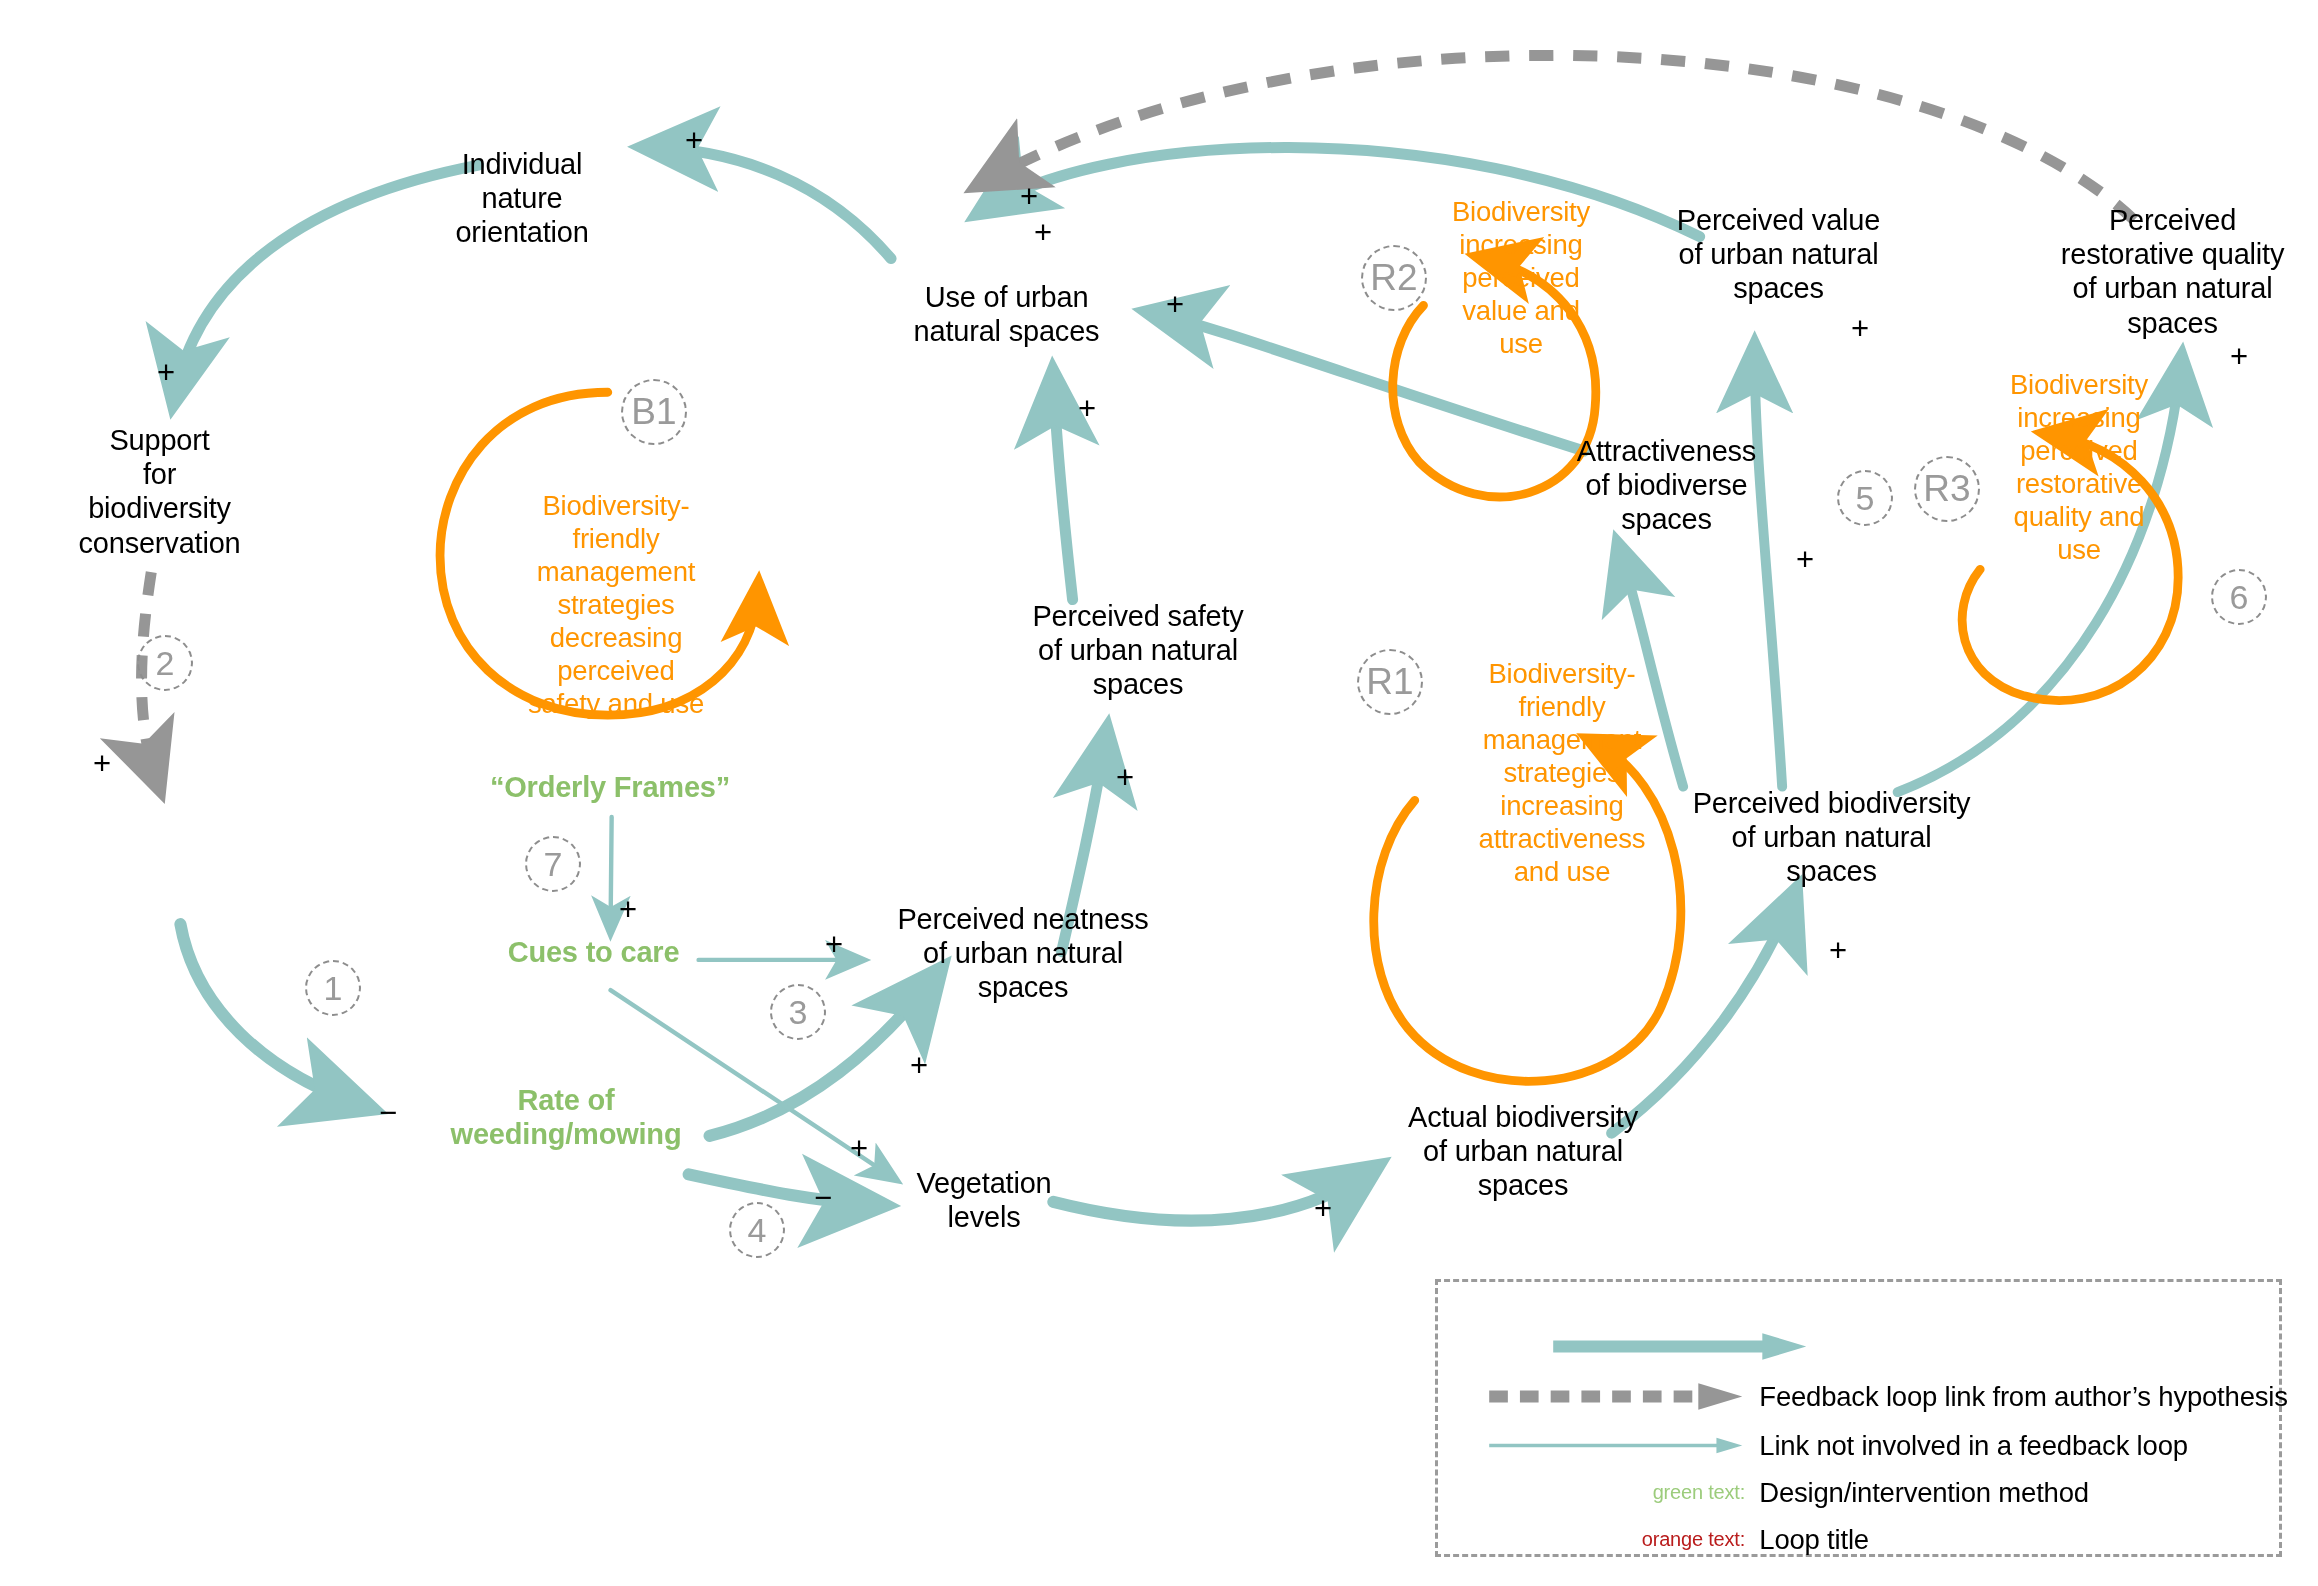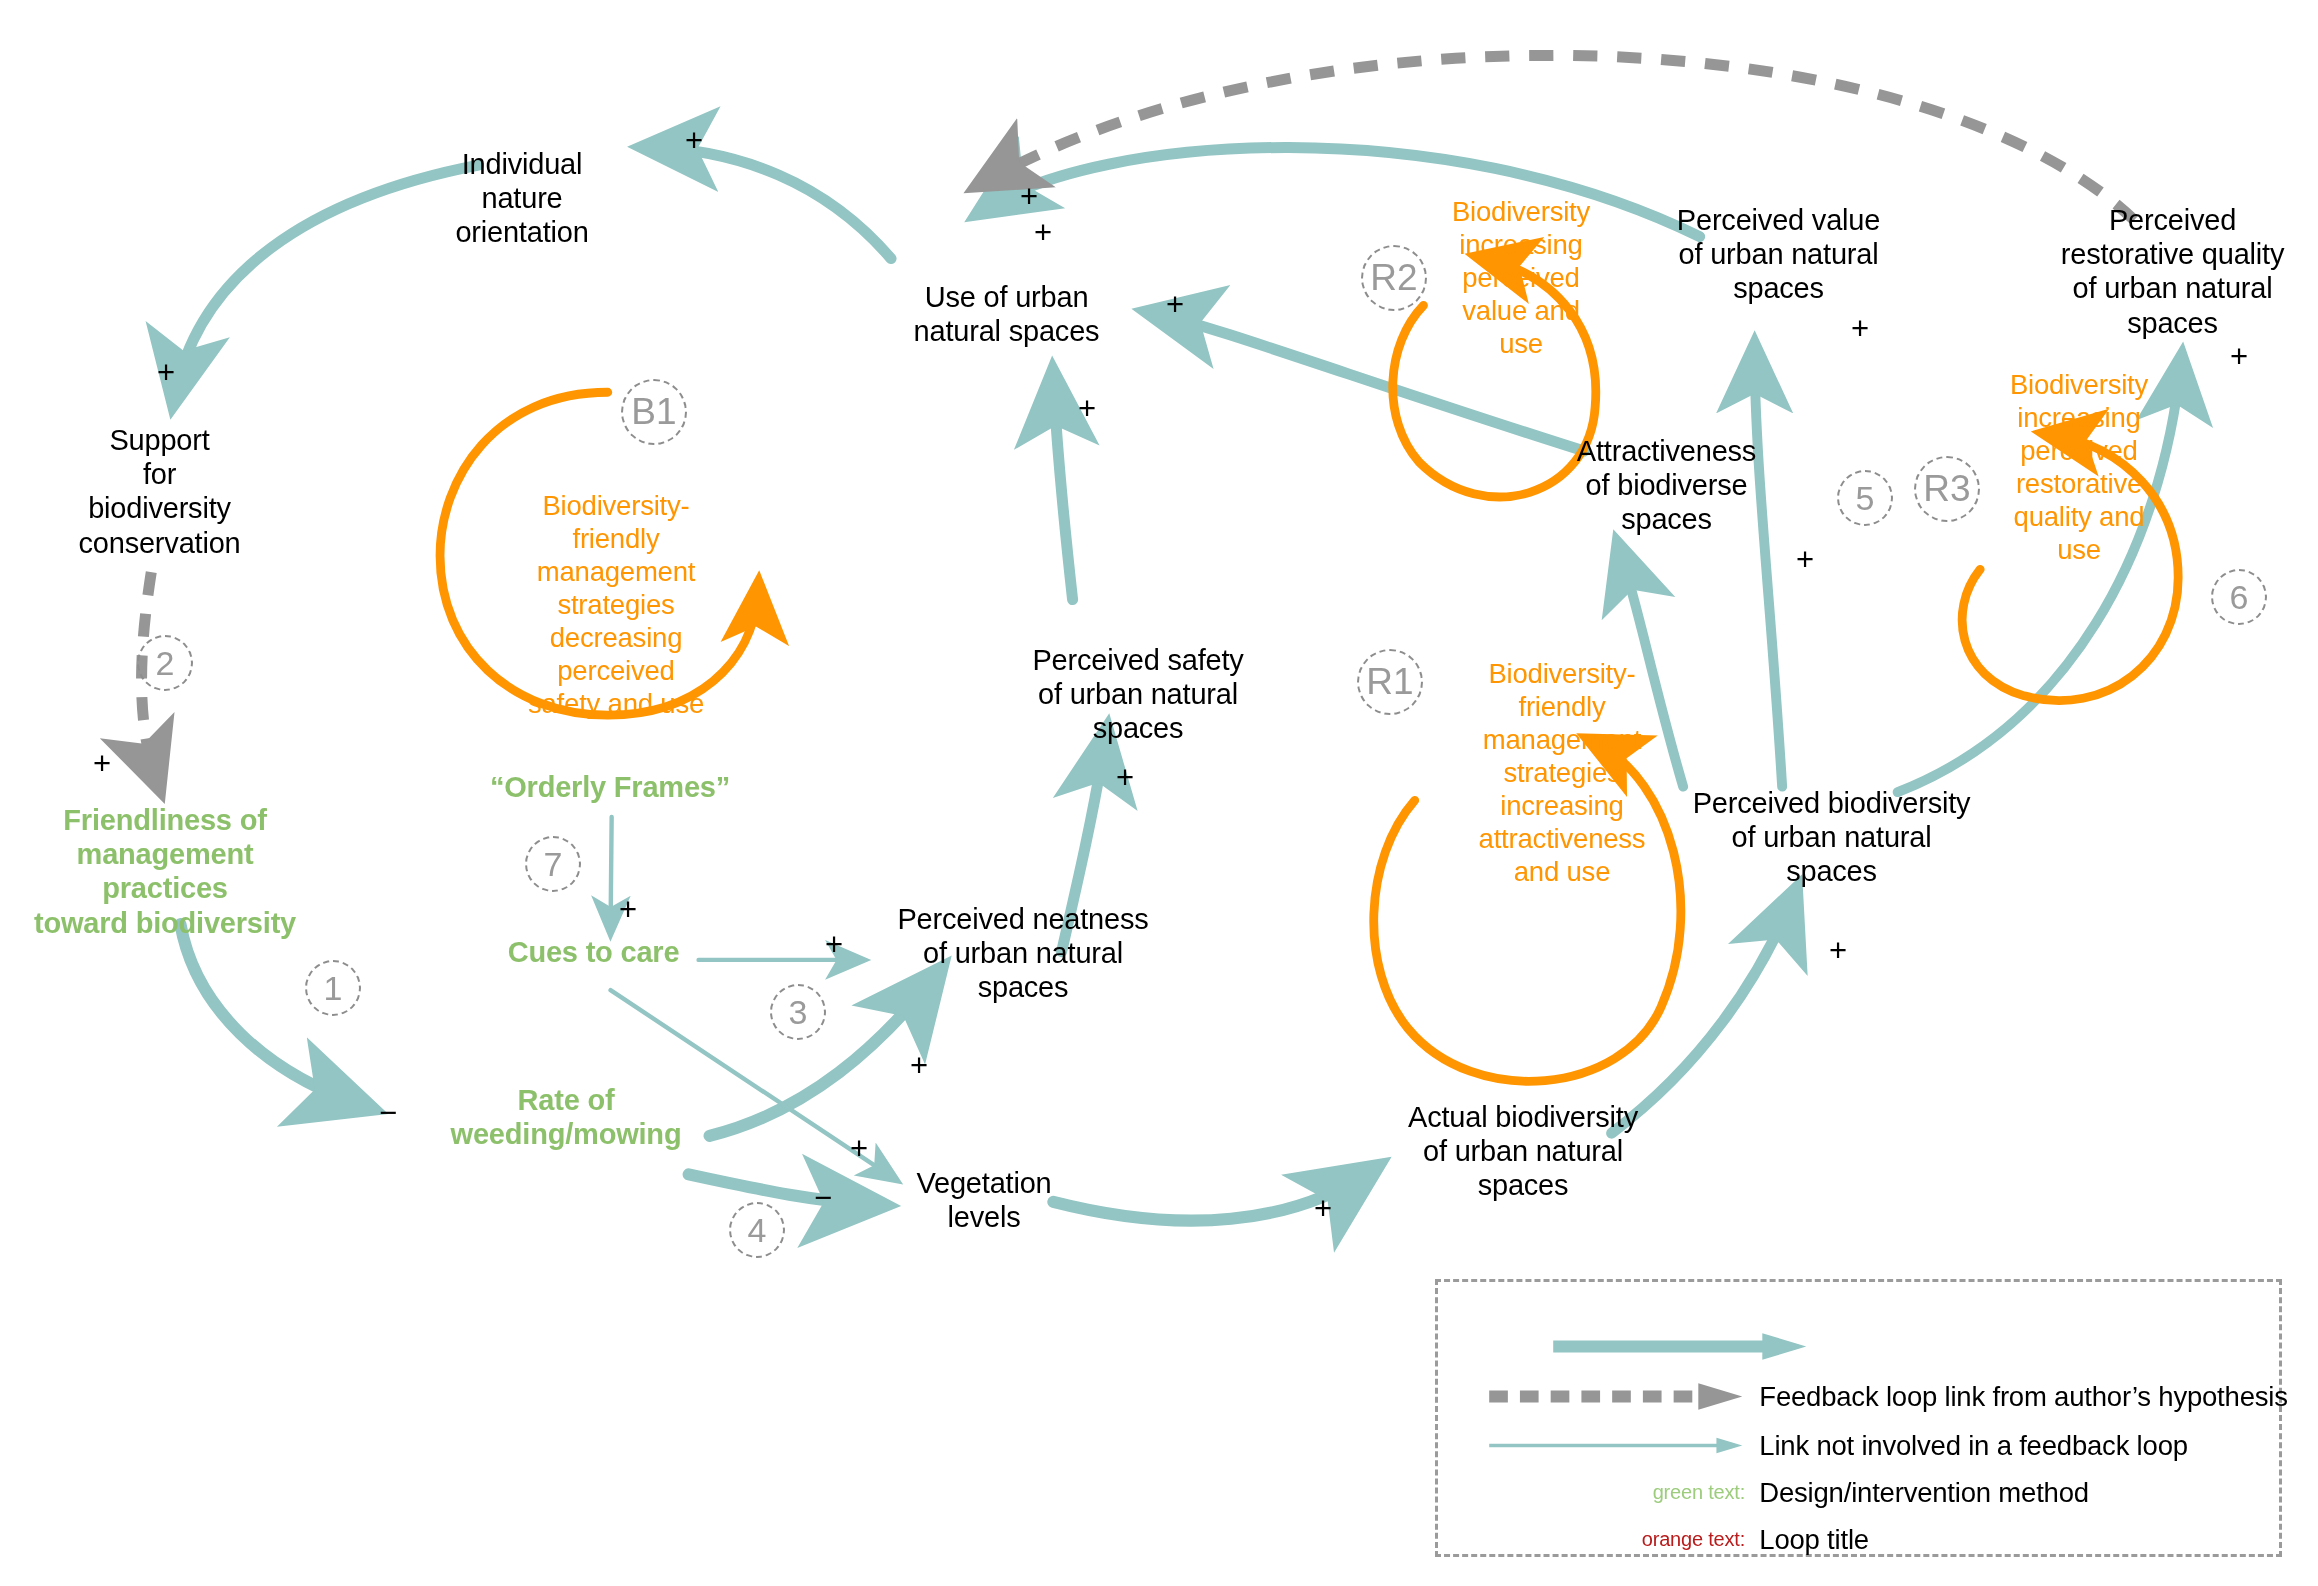--- a/index.html
+++ b/index.html
@@ -168,43 +168,40 @@
 
   <div class="node" style="left:434px;top:107px;width:176px;margin-top:40px;">Individual
 nature
 orientation</div>
 
   <div class="node" style="left:44px;top:423px;width:231px;">Support
 for
 biodiversity
 conservation</div>
 
-  <div class="node green" style="left:11px;top:803px;width:308px;">Friendliness of
-management practices
-toward biodiversity</div>
 
   <div class="node green" style="left:445px;top:1083px;width:242px;">Rate of
 weeding/mowing</div>
 
   <div class="node green" style="left:478px;top:770px;width:264px;">“Orderly Frames”</div>
 
   <div class="node green" style="left:489px;top:935px;width:209px;">Cues to care</div>
 
   <div class="node" style="left:869px;top:902px;width:308px;">Perceived neatness
 of urban natural
 spaces</div>
 
   <div class="node" style="left:896px;top:1166px;width:176px;">Vegetation
 levels</div>
 
   <div class="node" style="left:1369px;top:1100px;width:308px;">Actual biodiversity
 of urban natural
 spaces</div>
 
-  <div class="node" style="left:984px;top:599px;width:308px;margin-top:44px;">Perceived safety
+  <div class="node" style="left:984px;top:599px;width:308px;">Perceived safety
 of urban natural
 spaces</div>
 
   <div class="node" style="left:880px;top:280px;width:253px;">Use of urban
 natural spaces</div>
 
   <div class="node" style="left:1661px;top:786px;width:341px;">Perceived biodiversity
 of urban natural
 spaces</div>
 

